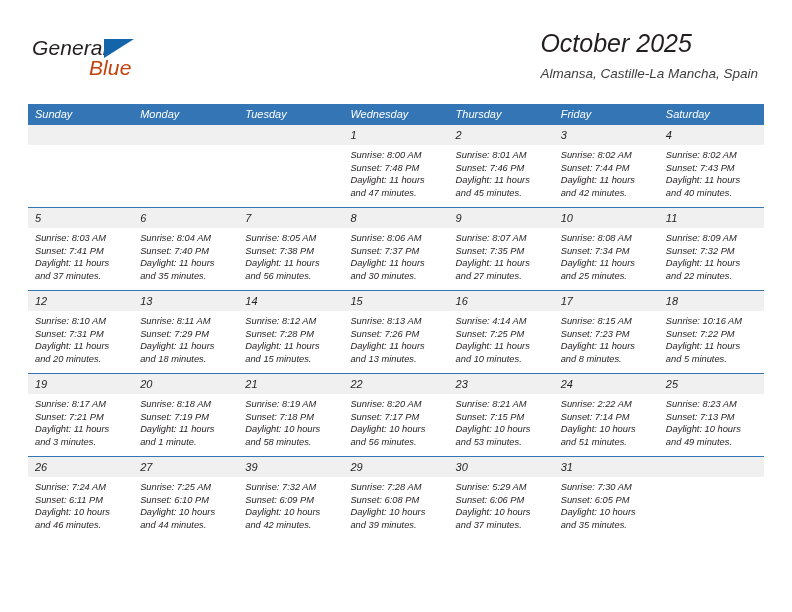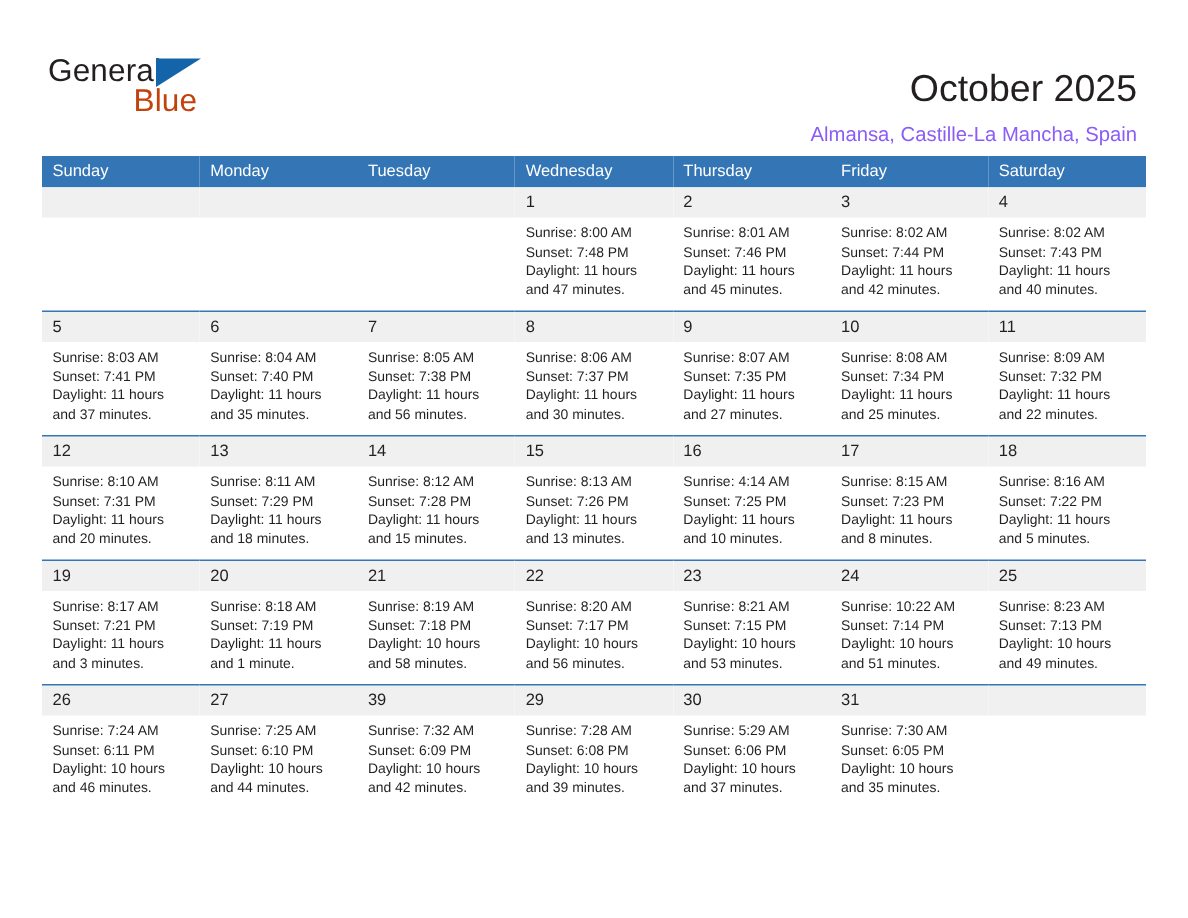--- a/index.html
+++ b/index.html
@@ -12,20 +12,21 @@
     background: #ffffff;
     font-family: "Liberation Sans", sans-serif;
     color: #231f20;
     overflow: hidden;
   }
   .page {
     position: relative;
     width: 792px;
     height: 612px;
     box-sizing: border-box;
+    font-style: italic;
   }
 
   
   .header {
     position: absolute;
     left: 0;
     top: 0;
     width: 792px;
     height: 100px;
   }
@@ -59,32 +60,31 @@
     left: 57px;
     top: 20px;
     font-size: 21px;
     color: #c2410c;
     letter-spacing: 0.1px;
     font-family: "Liberation Sans", sans-serif;
   }
   .title-block {
     position: absolute;
     right: 34px;
-    top: 44px;
-    text-align: right;
+    top: 28px;
   }
   .cal-title {
     font-size: 25px;
     color: #231f20;
     line-height: 30px;
     white-space: nowrap;
   }
   .cal-subtitle {
     font-size: 13.5px;
-    color: #8b5cf6;
+    color: #404040;
     line-height: 18px;
     margin-top: 7px;
     white-space: nowrap;
   }
 
   
   .calendar {
     position: absolute;
     left: 28px;
     top: 104px;
@@ -330,21 +330,21 @@
             <div class="daybody">
               <div>Sunrise: 8:15 AM</div>
               <div>Sunset: 7:23 PM</div>
               <div>Daylight: 11 hours</div>
               <div>and 8 minutes.</div>
             </div>
           </td>
           <td>
             <div class="daynum">18</div>
             <div class="daybody">
-              <div>Sunrise: 8:16 AM</div>
+              <div>Sunrise: 10:16 AM</div>
               <div>Sunset: 7:22 PM</div>
               <div>Daylight: 11 hours</div>
               <div>and 5 minutes.</div>
             </div>
           </td>
         </tr>
         <tr>
           <td>
             <div class="daynum">19</div>
             <div class="daybody">
@@ -386,21 +386,21 @@
             <div class="daybody">
               <div>Sunrise: 8:21 AM</div>
               <div>Sunset: 7:15 PM</div>
               <div>Daylight: 10 hours</div>
               <div>and 53 minutes.</div>
             </div>
           </td>
           <td>
             <div class="daynum">24</div>
             <div class="daybody">
-              <div>Sunrise: 10:22 AM</div>
+              <div>Sunrise: 2:22 AM</div>
               <div>Sunset: 7:14 PM</div>
               <div>Daylight: 10 hours</div>
               <div>and 51 minutes.</div>
             </div>
           </td>
           <td>
             <div class="daynum">25</div>
             <div class="daybody">
               <div>Sunrise: 8:23 AM</div>
               <div>Sunset: 7:13 PM</div>

